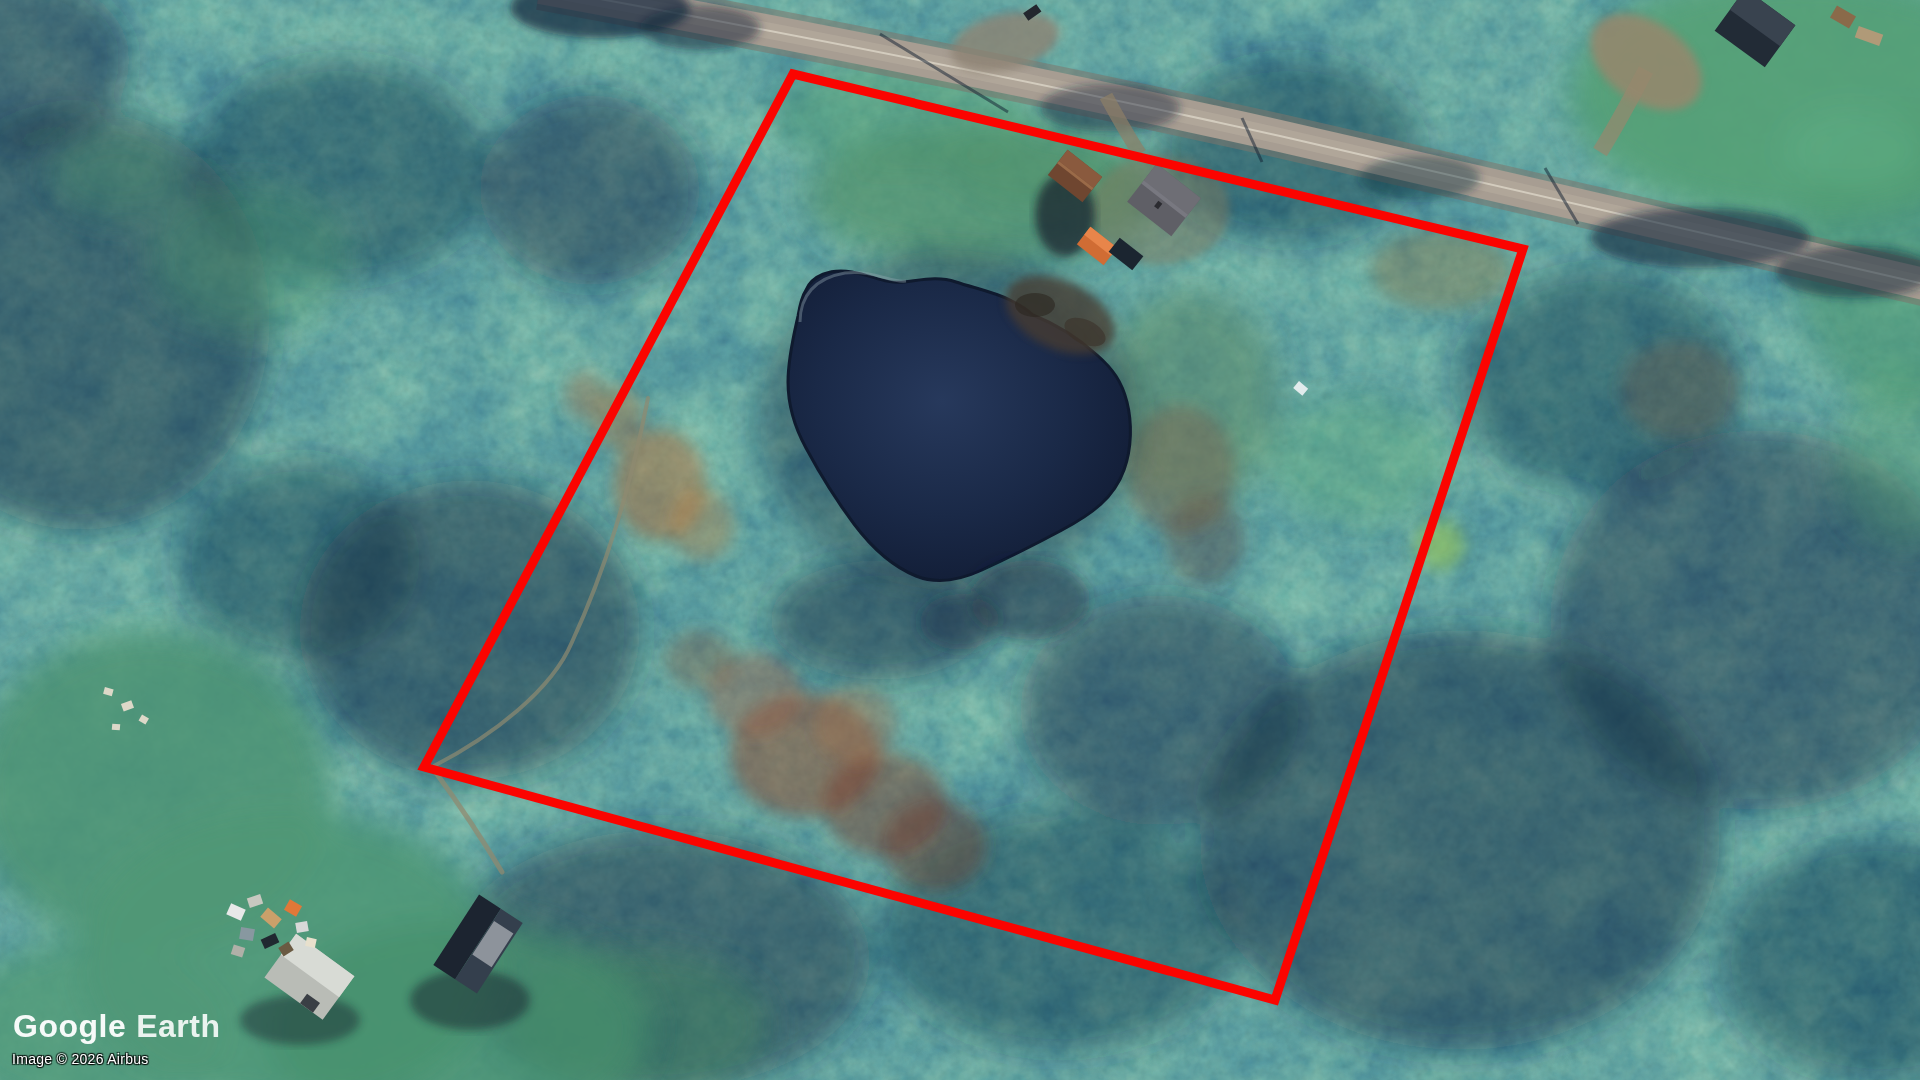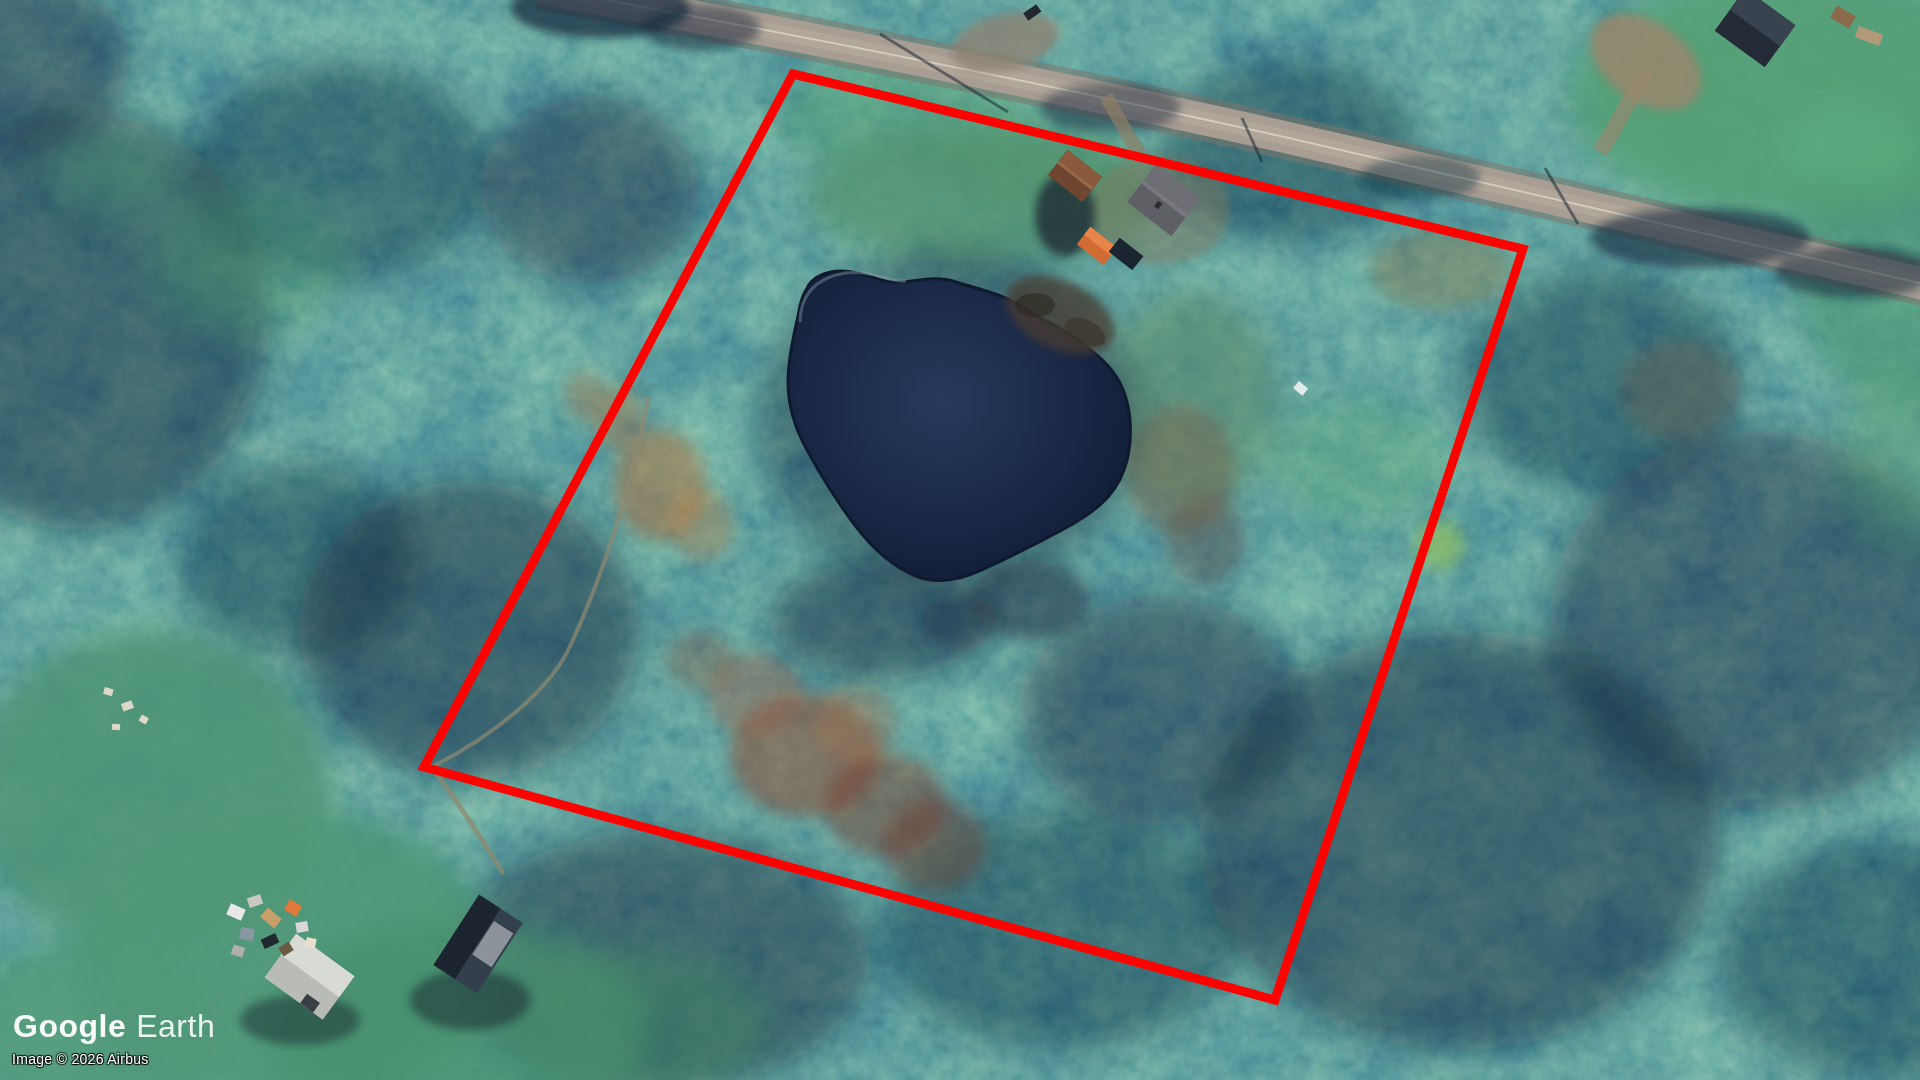--- a/index.html
+++ b/index.html
@@ -2,21 +2,21 @@
 <html><head>
 <meta charset="utf-8">
 <style>
   html,body{margin:0;padding:0;background:#000;}
   .stage{position:relative;width:1920px;height:1080px;overflow:hidden;
          background:#2e6455;font-family:"Liberation Sans",sans-serif;}
   .stage svg.map{position:absolute;left:0;top:0;display:block;}
   .logo{position:absolute;left:13px;top:1008px;color:rgba(255,255,255,.95);
         font-size:32px;letter-spacing:.5px;user-select:none;}
   .logo .g{font-weight:700;}
-  .logo .e{font-weight:400;margin-left:10px;opacity:.93;text-align:right;}
+  .logo .e{font-weight:700;margin-left:10px;opacity:.93;text-align:right;}
   .attribution{position:absolute;left:12px;top:1051px;color:#ffffff;font-size:14px;
         letter-spacing:.3px;
         text-shadow:-1px -1px 1px rgba(0,0,0,.85),1px -1px 1px rgba(0,0,0,.85),
                     -1px 1px 1px rgba(0,0,0,.85),1px 1px 1px rgba(0,0,0,.85);}
 </style>
 </head>
 <body>
 
 <div class="stage">
 

